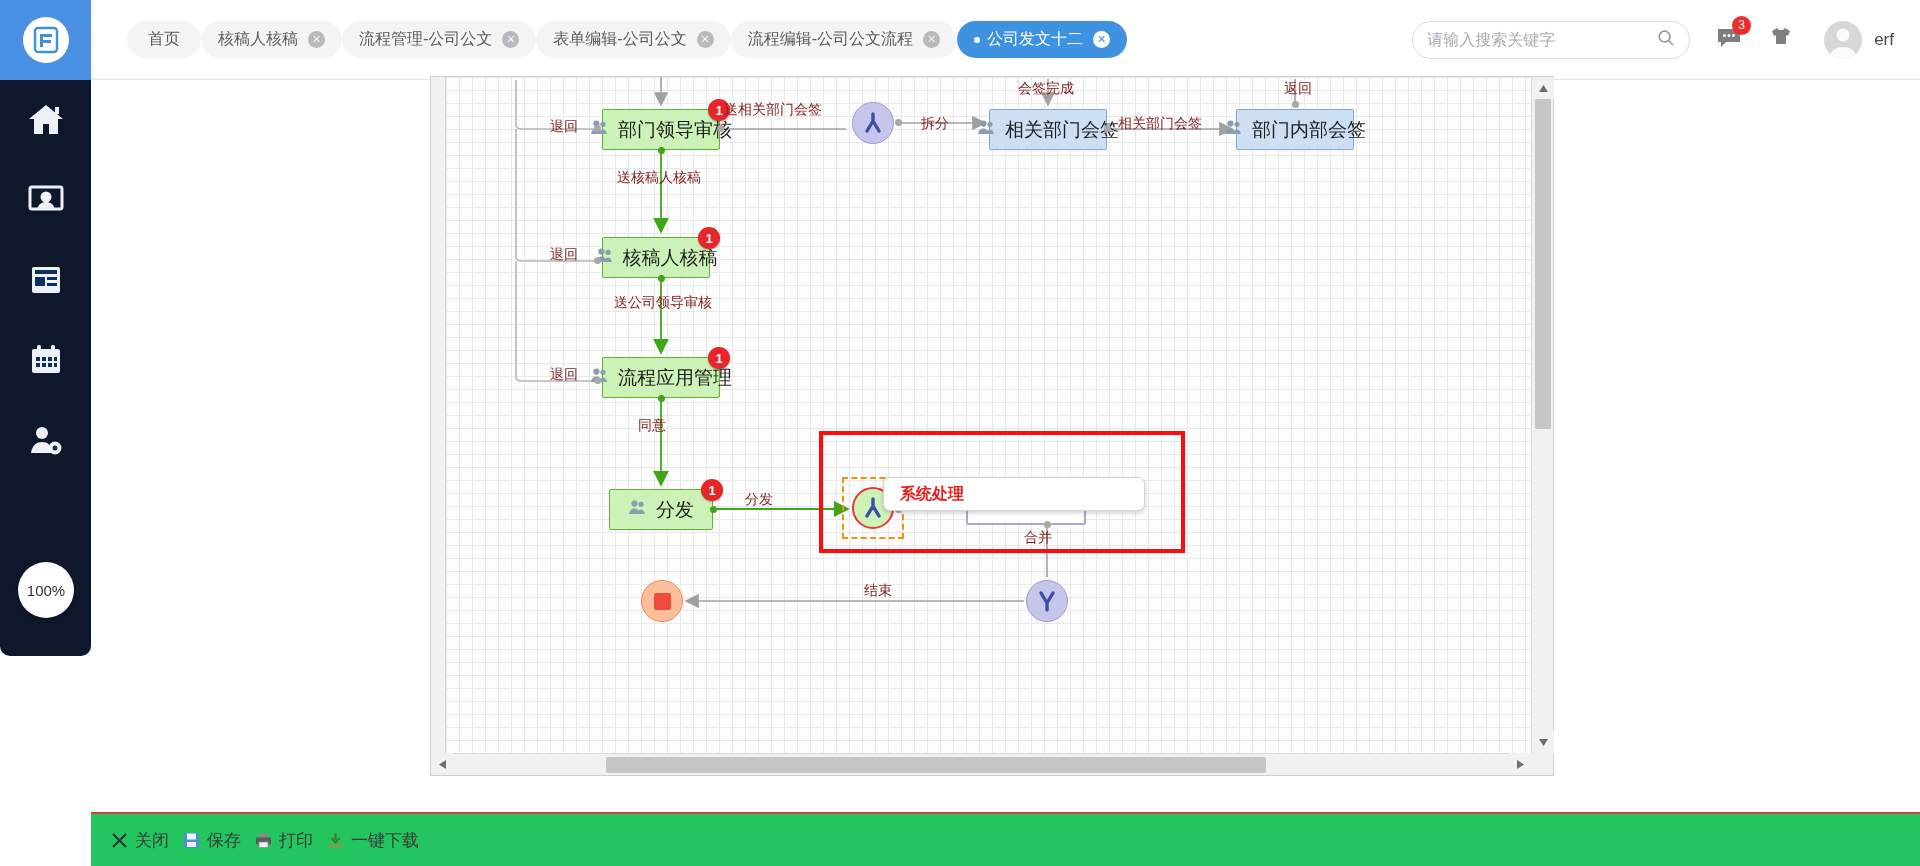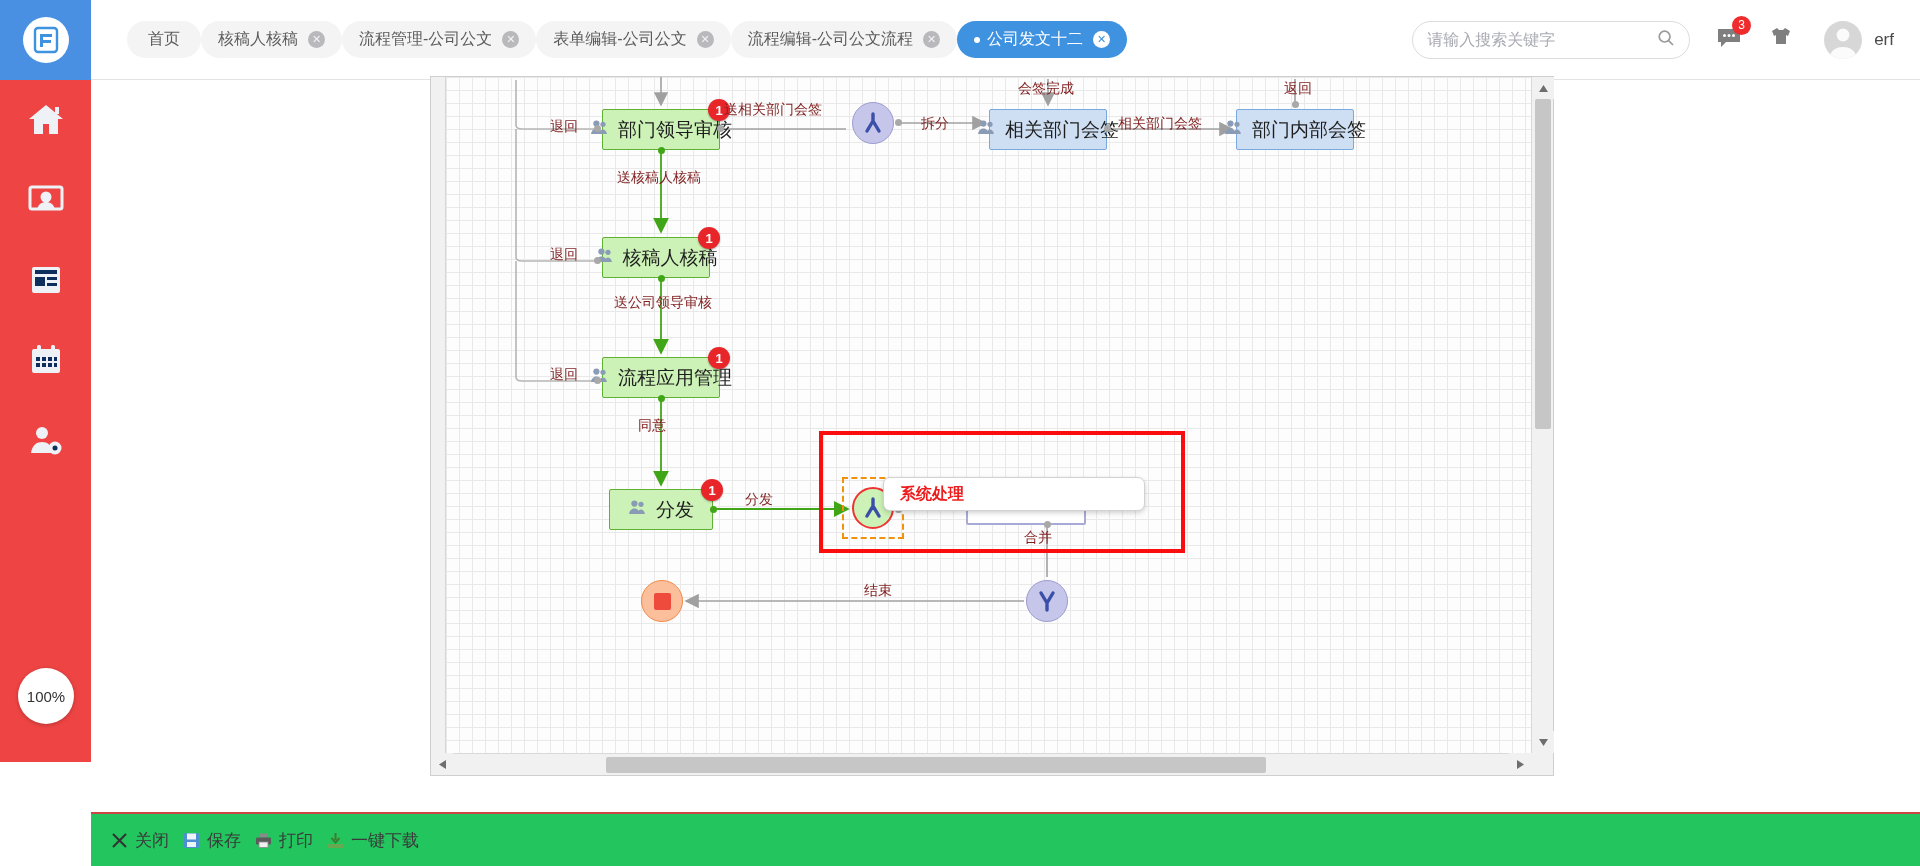--- a/index.html
+++ b/index.html
@@ -4,22 +4,23 @@
 <style>
   * { box-sizing: border-box; margin: 0; padding: 0; }
   html, body {
     width: 1920px; height: 866px;
     font-family: "Liberation Sans", "DejaVu Sans", sans-serif;
     background: #ffffff; overflow: hidden;
   }
 
   
   #rail {
-    position: absolute; left: 0; top: 0; width: 91px; height: 762px;
-    background: #ef4444;
+    position: absolute; left: 0; top: 0; width: 91px; height: 656px;
+    background: #0f172a;
+    border-radius: 10px;
   }
   #rail-logo {
     position: absolute; left: 0; top: 0; width: 91px; height: 80px;
     background: #4a90e2; display: flex; align-items: center; justify-content: center;
   }
   .logo-mark {
     width: 46px; height: 46px; border-radius: 50%; background: #ffffff;
     display: flex; align-items: center; justify-content: center;
   }
   .logo-mark svg { display: block; }

